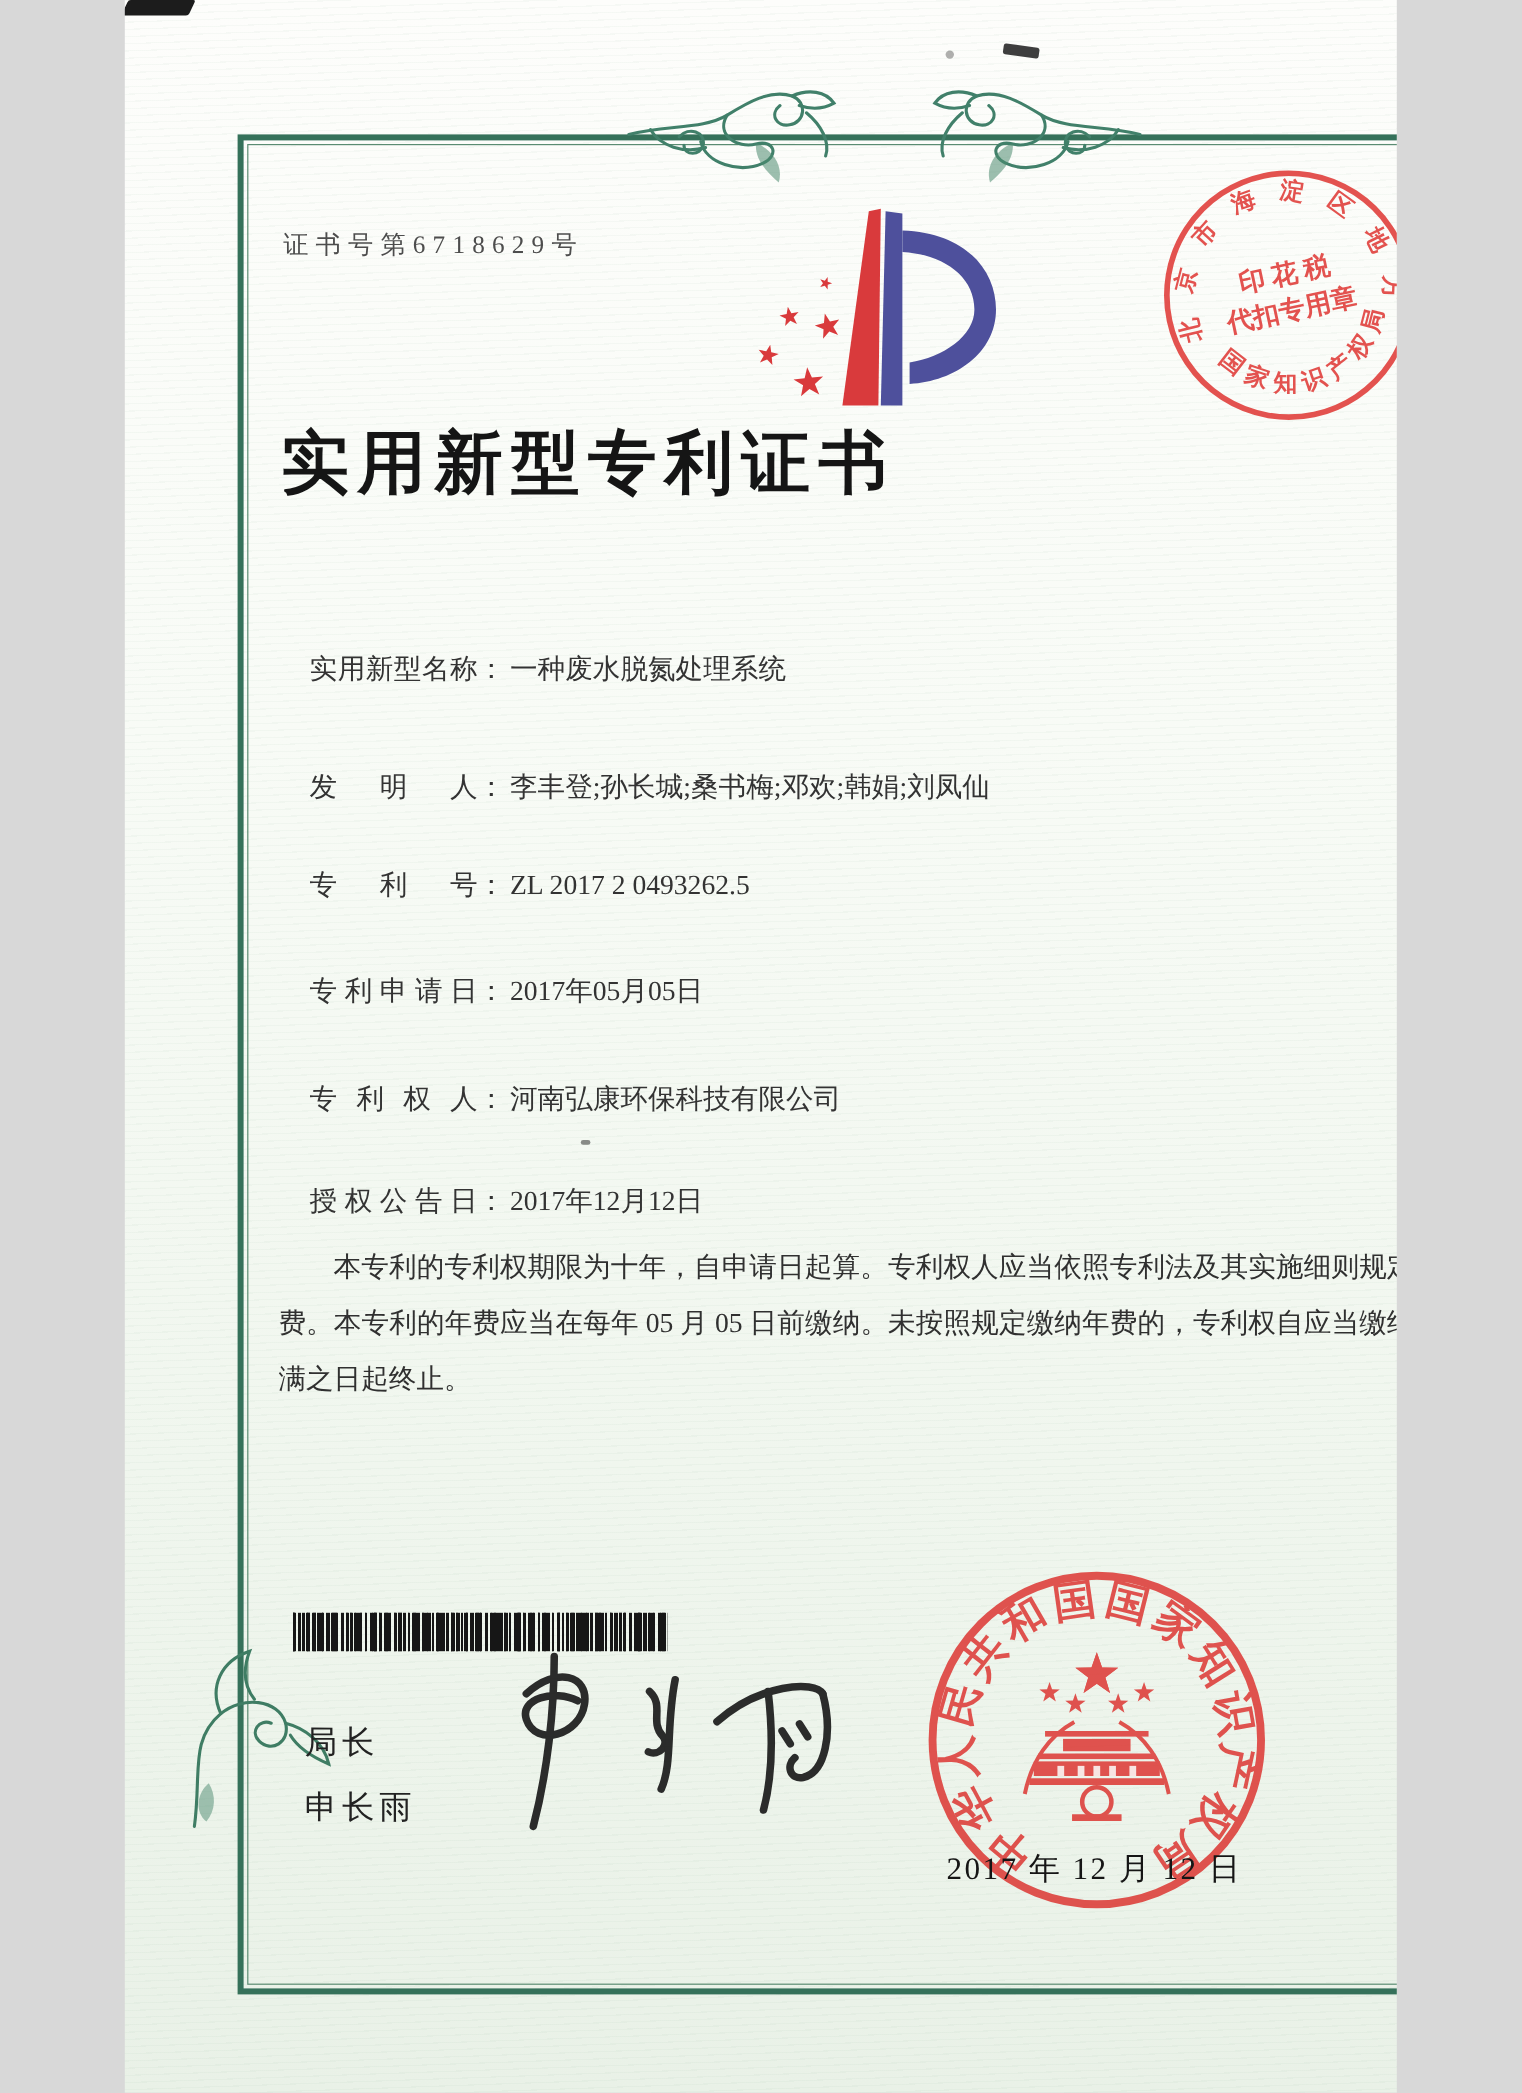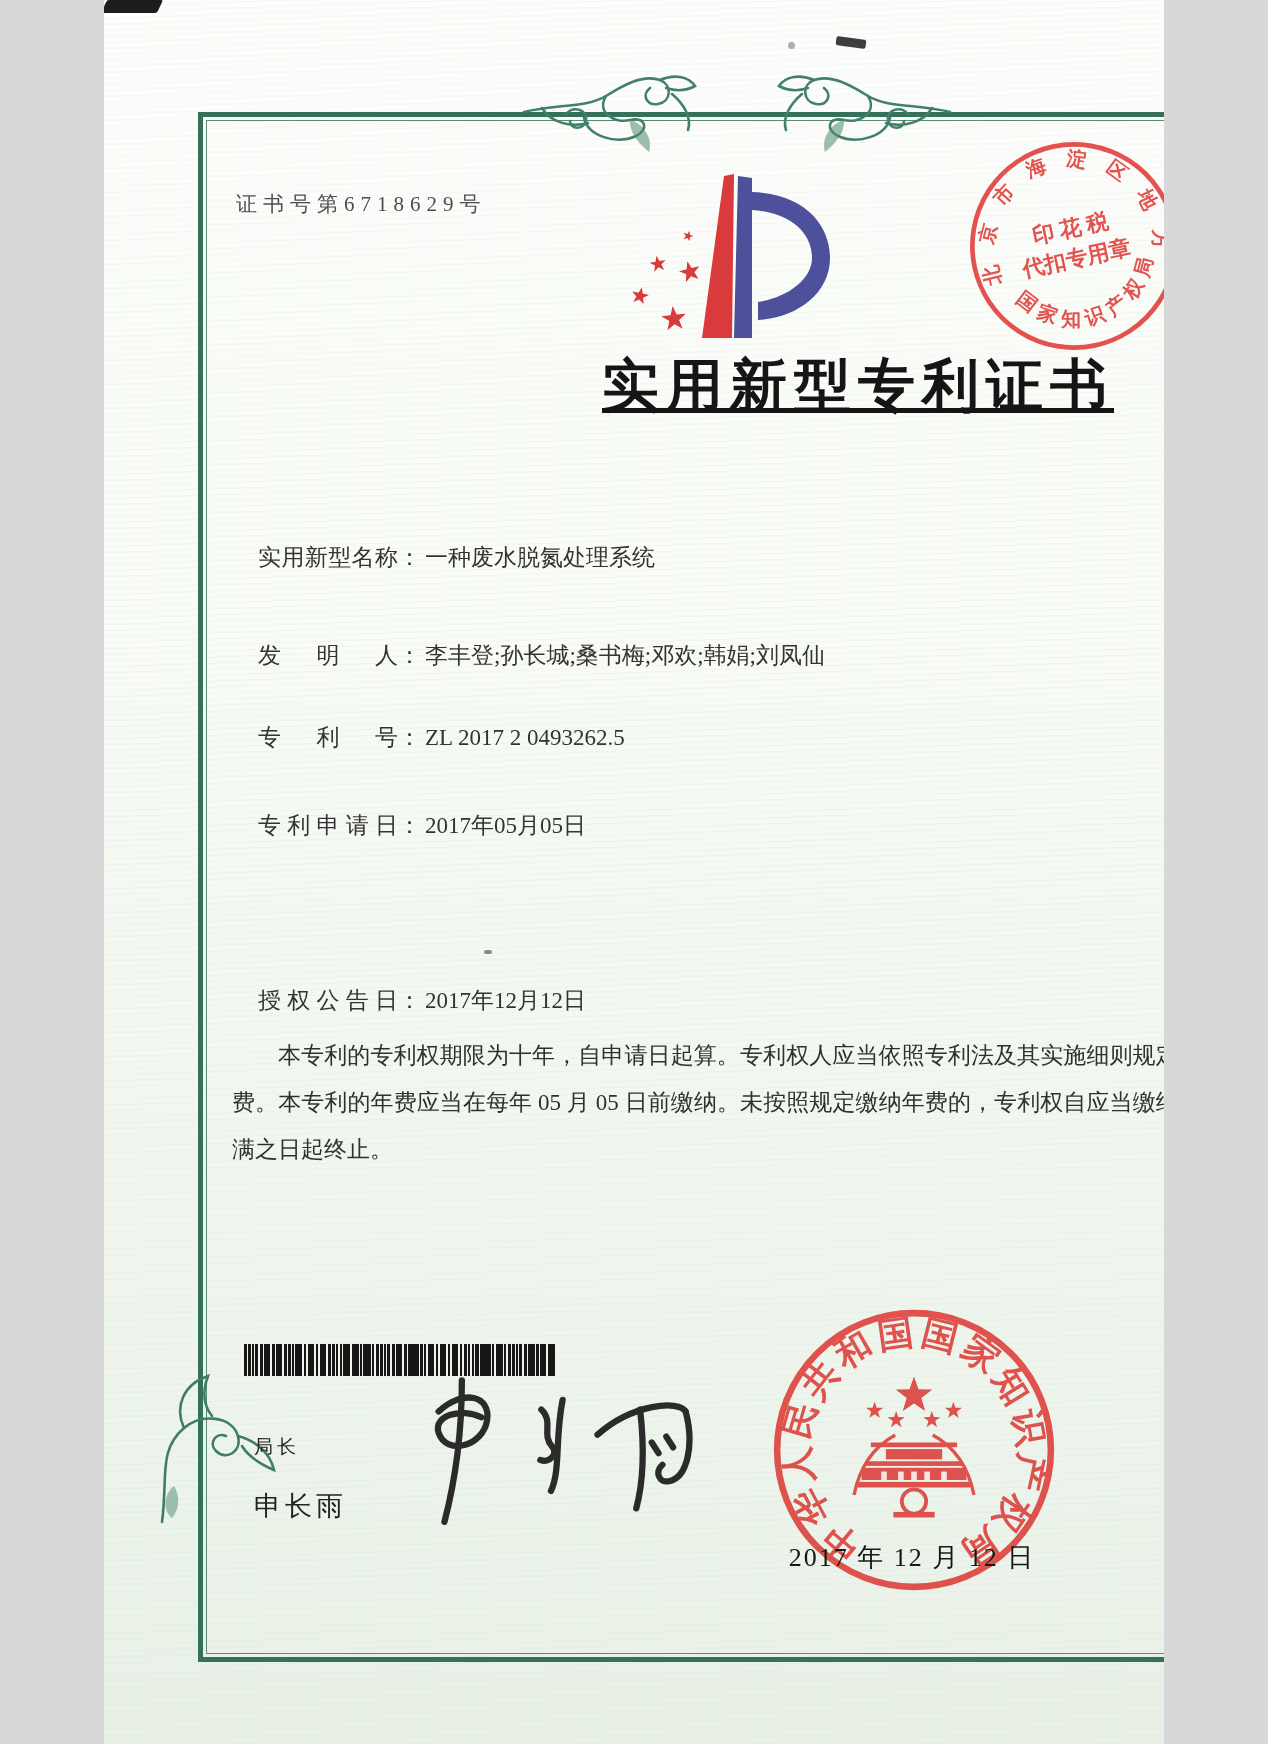--- a/index.html
+++ b/index.html
@@ -5,36 +5,36 @@
   html,body{margin:0;padding:0;background:#d8d8d8;}
   .page{position:relative;width:1060px;height:1744px;margin:0 auto;overflow:hidden;
     font-family:"Liberation Serif","DejaVu Serif",serif;color:#2b2b2b;
     background:
       repeating-linear-gradient(178deg, rgba(120,165,135,.055) 0 1px, rgba(0,0,0,0) 1px 6px),
       linear-gradient(180deg,#fdfdfb 0%,#f8fbf6 35%,#f0f6ee 70%,#e9f1e7 100%);}
   .frame{position:absolute;left:94px;top:112px;width:1082px;height:1540px;
     border:5px solid #35715a;}
   .frame-inner{position:absolute;left:3px;top:3px;right:3px;bottom:3px;border:1px solid #5a8c72;}
   .cert-no{position:absolute;left:132px;top:190px;font-size:21px;letter-spacing:6px;color:#4d4d4d;}
-  .title{position:absolute;left:130px;top:348px;width:880px;text-align:right;
-    font-size:57px;font-weight:700;letter-spacing:7px;color:#151515;text-decoration:underline;}
+  .title{position:absolute;left:130px;top:348px;width:880px;text-align:left;
+    font-size:57px;font-weight:700;letter-spacing:7px;color:#151515;}
   .field{position:absolute;left:130px;font-size:23px;color:#333;white-space:nowrap;margin-left:24px;}
   .flabel{display:inline-block;width:140px;text-align:justify;text-align-last:justify;vertical-align:top;}
   .fcolon{display:inline-block;margin-right:4px;}
   .f0{top:542px}.f1{top:640px}.f2{top:722px}.f3{top:810px}.f4{top:900px}.f5{top:985px}
   .body-text{position:absolute;left:128px;top:1032px;width:1016px;font-size:23px;
     line-height:47px;color:#303030;text-align:justify;}
   .body-text p{margin:0;text-indent:2em;}
   .barcode{position:absolute;left:140px;top:1344px;width:312px;height:32px;
     background:
       repeating-linear-gradient(90deg,#161616 0 2px,rgba(0,0,0,0) 2px 4px),
       repeating-linear-gradient(90deg,#161616 0 3px,rgba(0,0,0,0) 3px 11px),
       repeating-linear-gradient(90deg,#161616 0 1px,rgba(0,0,0,0) 1px 6px),
       repeating-linear-gradient(90deg,#161616 0 2px,rgba(0,0,0,0) 2px 17px);}
-  .signer-title{position:absolute;left:150px;top:1434px;font-size:19px;letter-spacing:4px;
+  .signer-title{position:absolute;left:150px;top:1434px;font-size:27px;letter-spacing:4px;
     font-family:"Liberation Sans","DejaVu Sans",sans-serif;color:#222;}
   .signer-name{position:absolute;left:150px;top:1488px;font-size:27px;letter-spacing:4px;
     font-family:Liberation Serif, serif;color:#222;}
   .signature{position:absolute;left:292px;top:1372px;}
   .seal{position:absolute;left:650px;top:1300px;}
   .seal-date{position:absolute;left:648px;top:1540px;width:320px;text-align:center;
     font-size:26px;letter-spacing:2px;color:#151515;}
   .tax-stamp{position:absolute;left:860px;top:136px;transform:rotate(-12deg);}
   .logo{position:absolute;left:462px;top:166px;}
   .footer{position:absolute;left:95px;top:1620px;width:1080px;text-align:center;
@@ -138,20 +138,23 @@
     <span class="flabel">实用新型名称</span><span class="fcolon">：</span><span>一种废水脱氮处理系统</span>
   </div>
   <div class="field f1">
     <span class="flabel">发明人</span><span class="fcolon">：</span><span>李丰登;孙长城;桑书梅;邓欢;韩娟;刘凤仙</span>
   </div>
   <div class="field f2">
     <span class="flabel">专利号</span><span class="fcolon">：</span><span>ZL 2017 2 0493262.5</span>
   </div>
   <div class="field f3">
     <span class="flabel">专利申请日</span><span class="fcolon">：</span><span>2017年05月05日</span>
+  </div>
+  <div class="field f4">
+    <span class="flabel">专利权人</span><span class="fcolon">：</span><span>河南弘康环保科技有限公司</span>
   </div>
   <div class="field f5">
     <span class="flabel">授权公告日</span><span class="fcolon">：</span><span>2017年12月12日</span>
   </div>
 
   <div class="body-text">
     <p>本专利的专利权期限为十年，自申请日起算。专利权人应当依照专利法及其实施细则规定缴纳年费。本专利的年费应当在每年 05 月 05 日前缴纳。未按照规定缴纳年费的，专利权自应当缴纳年费期满之日起终止。</p>
   </div>
 
   <div class="barcode"></div>

